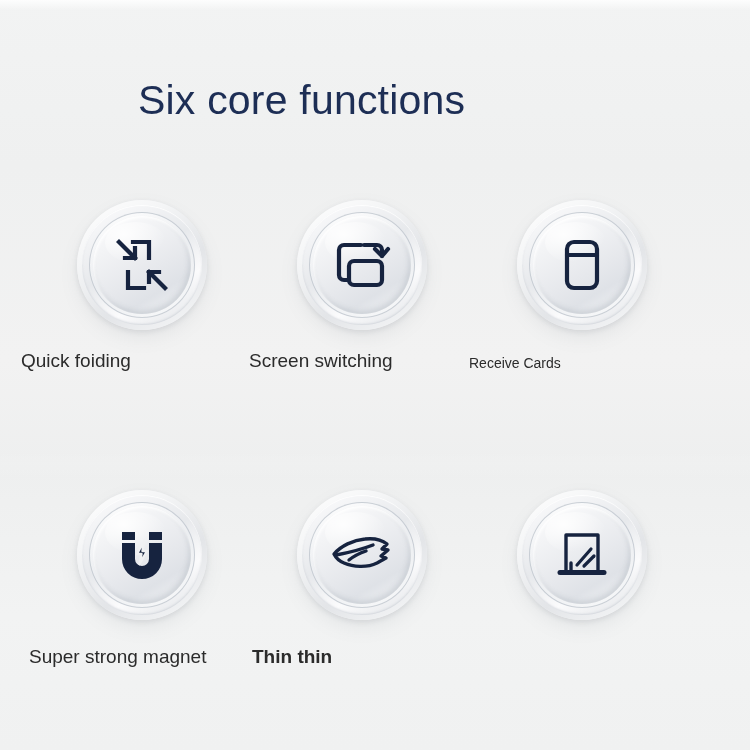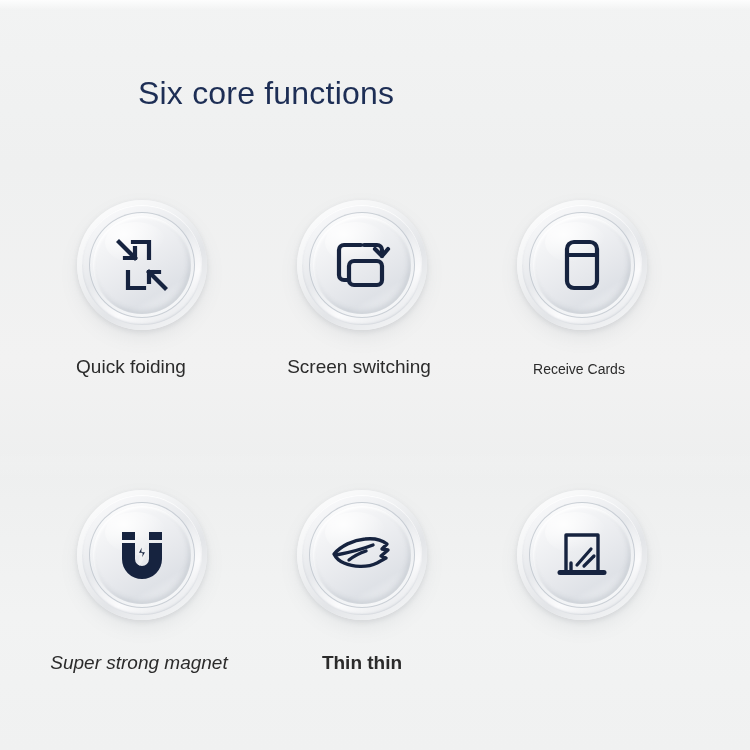--- a/index.html
+++ b/index.html
@@ -40,22 +40,22 @@
     top: 0;
     height: 10px;
     background: linear-gradient(180deg, rgba(255,255,255,0.85) 0%, rgba(255,255,255,0) 100%);
     pointer-events: none;
   }
 
   
   .page-title {
     position: absolute;
     left: 138px;
-    top: 72px;
-    font-size: 32px;
+    top: 79px;
+    font-size: 41px;
     line-height: 42px;
     letter-spacing: 0.2px;
     color: #1d2e55;
     font-weight: 400;
     white-space: nowrap;
   }
 
   
   .feature {
     position: absolute;
@@ -120,22 +120,21 @@
     width: 62%;
     height: 42%;
     border-radius: 50%;
     background: radial-gradient(ellipse at 30% 30%, rgba(255,255,255,0.88) 0%, rgba(255,255,255,0) 70%);
     pointer-events: none;
   }
 
   .badge svg { display: block; position: relative; z-index: 2; }
 
   .feature-label {
-    margin-top: 24px;
-    text-align: center;
+    margin-top: 18px;
     font-size: 19px;
     line-height: 26px;
     color: #2b2b2b;
     white-space: nowrap;
   }
   .feature-label.small {
     font-size: 14px;
   }
 
   
@@ -143,21 +142,21 @@
   #f-screen-switching { left: 252px; top: 200px; }
   #f-receive-cards    { left: 472px; top: 200px; }
   #f-magnet           { left: 32px;  top: 490px; }
   #f-thin             { left: 252px; top: 490px; font-weight: bold; }
   #f-mirror           { left: 472px; top: 490px; }
 
   
   #f-quick-folding    .feature-label { transform: translateX(-11px); }
   #f-screen-switching .feature-label { transform: translateX(-3px); }
   #f-receive-cards    .feature-label { transform: translateX(-3px) translateY(2px); }
-  #f-magnet           .feature-label { transform: translateX(-3px) translateY(6px); font-style: italic; }
+  #f-magnet           .feature-label { transform: translateX(-3px) translateY(6px); }
   #f-thin             .feature-label { transform: translateX(0px)  translateY(6px); }
   #f-mirror           .feature-label { transform: translateX(-1px) translateY(6px); }
 </style>
 </head>
 <body>
 
 <div id="page">
 
   <div class="page-title">Six core functions</div>
 

